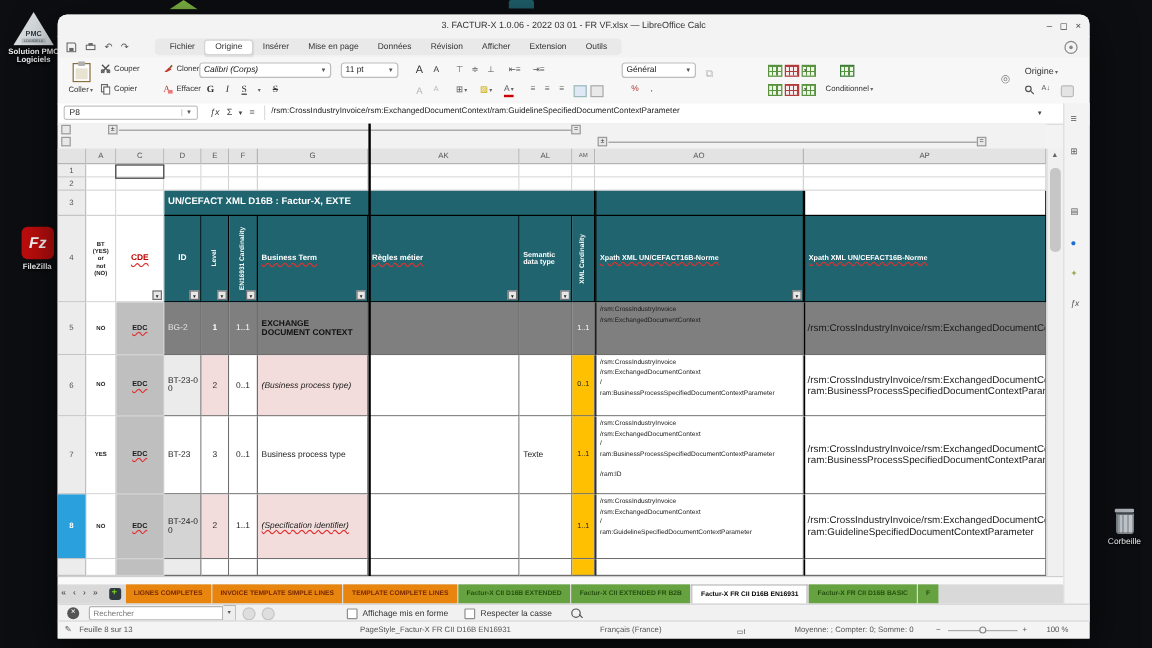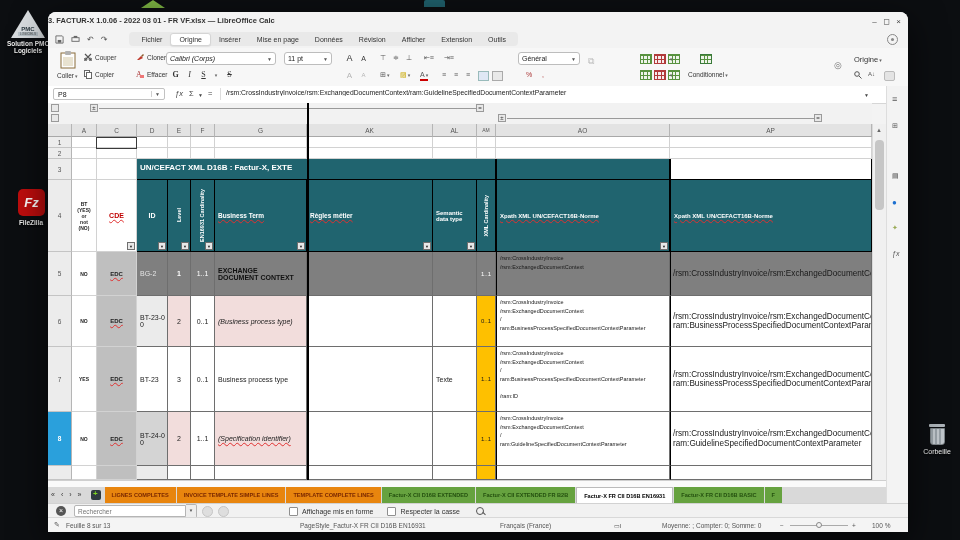--- a/index.html
+++ b/index.html
@@ -11,21 +11,21 @@
   #pmc-logo .t1{font-size:6px;font-weight:bold;color:#2d3a42;line-height:6px;}
   #pmc-logo .t2{font-size:3px;color:#444;background:#b9c3c9;padding:0 2px;margin-bottom:2px;}
   #green-shape{left:141px;top:0;width:24px;height:8px;background:#7cb342;clip-path:polygon(50% 0,100% 100%,0 100%);}
   #teal-shape{left:424px;top:0;width:21px;height:7px;background:#1f5f6b;border-radius:2px 2px 0 0;}
   #fz-icon{left:18px;top:189px;width:27px;height:27px;background:#bf0d0d;border-radius:5px;display:flex;align-items:center;justify-content:center;color:#fff;font-weight:bold;font-size:13px;font-style:italic;}
   .trash-lid{width:16px;height:3px;background:#aeb4ba;border-radius:1px;margin:0 auto;}
   .trash-body{width:13px;height:15px;margin:1px auto 0;background:linear-gradient(90deg,#9aa2a8 0 2px,#c2c8cd 2px 4px,#9aa2a8 4px 6px,#c2c8cd 6px 8px,#9aa2a8 8px 10px,#c2c8cd 10px 13px);border-radius:0 0 3px 3px;border:1px solid #7d8489;}
   
   #win{left:48px;top:12px;width:860px;height:520px;background:#f3f3f3;border-radius:8px 8px 0 0;box-shadow:0 10px 36px rgba(0,0,0,.65);overflow:hidden;}
   #titlebar{left:0;top:0;width:860px;height:18px;background:#f3f3f3;border-bottom:1px solid #e4e4e4;}
-  #title{width:100%;font-size:7.5px;font-weight:bold;color:#333;line-height:18px;}
+  #title{width:100%;text-align:center;font-size:7.5px;font-weight:normal;color:#333;line-height:18px;}
   .winctl{top:4px;width:11px;height:11px;font-size:8px;line-height:11px;text-align:center;color:#444;}
   #menubar{left:0;top:18px;width:860px;height:18px;background:#f3f3f3;display:flex;align-items:center;}
   .mico{font-size:8px;color:#555;margin-left:7px;}
   .micosvg{margin-left:7px;width:9px;height:9px;}
   #menupill{margin-left:22px;background:#e9e9e9;border-radius:4px;height:14px;display:flex;align-items:center;padding:0 4px;}
   .mitem{font-size:7px;color:#333;padding:2px 8px;border-radius:3px;white-space:nowrap;}
   .mitem.active{background:#fff;border:1px solid #d5d5d5;box-shadow:0 1px 1px rgba(0,0,0,.08);}
   #user-ico{position:absolute;right:10px;top:22px;width:9px;height:9px;border:1px solid #888;border-radius:50%;}
   #user-ico:before{content:"";position:absolute;left:2.5px;top:2.5px;width:3px;height:3px;background:#888;border-radius:50%;}
   

